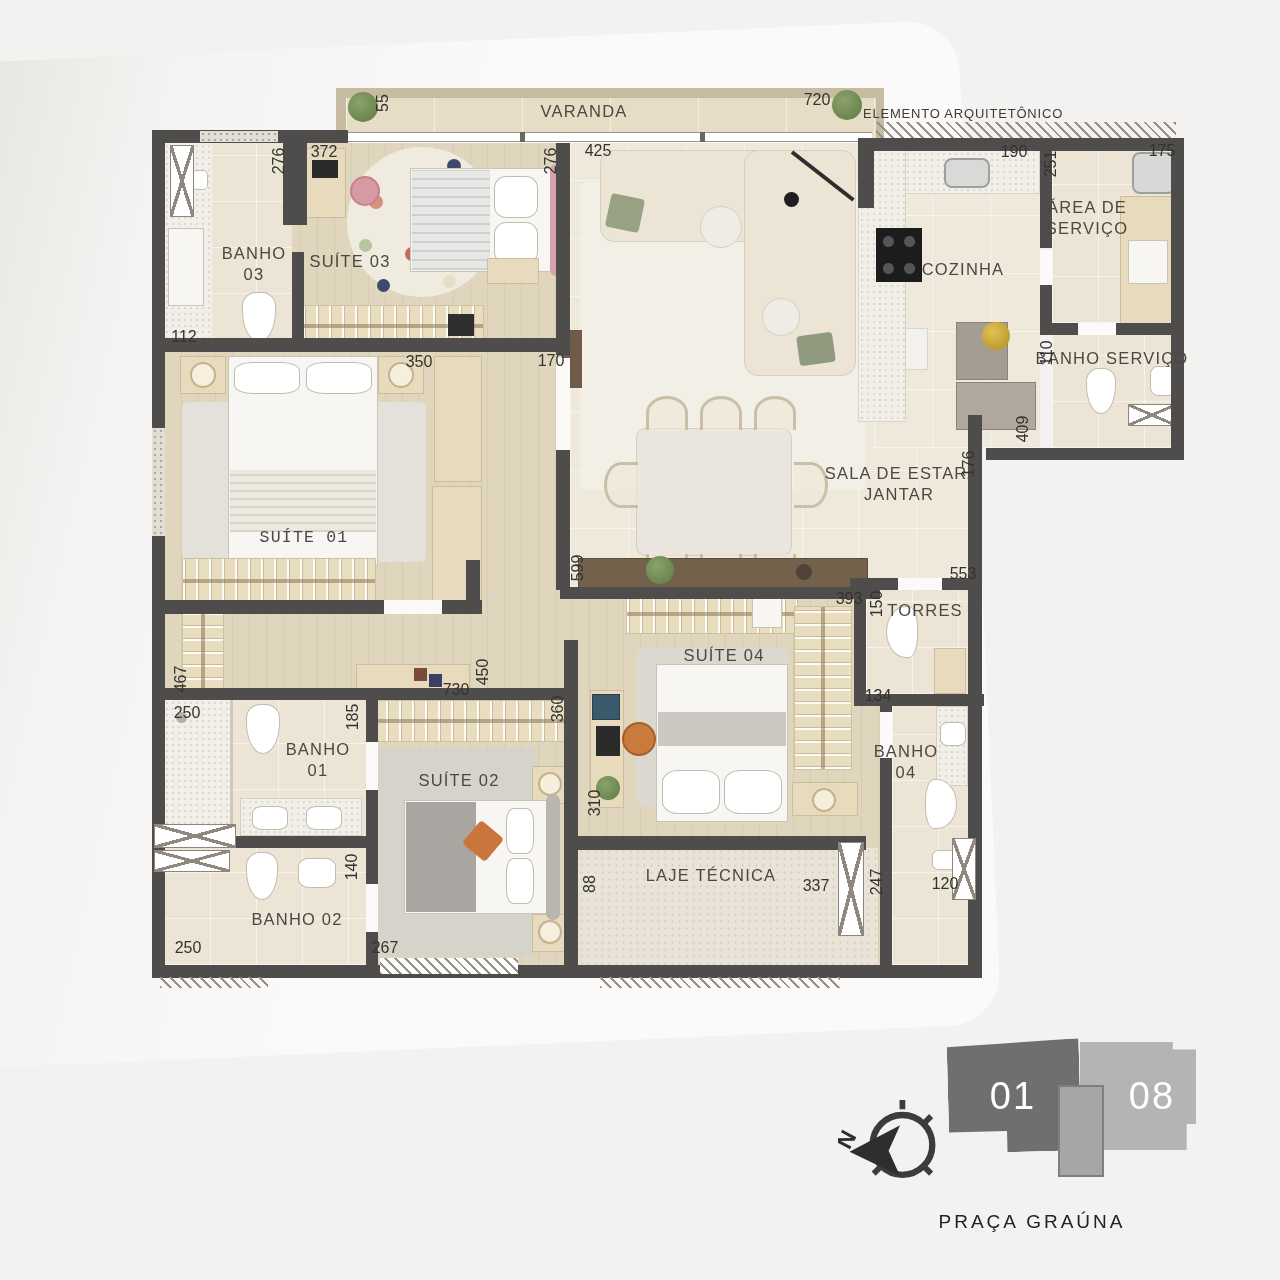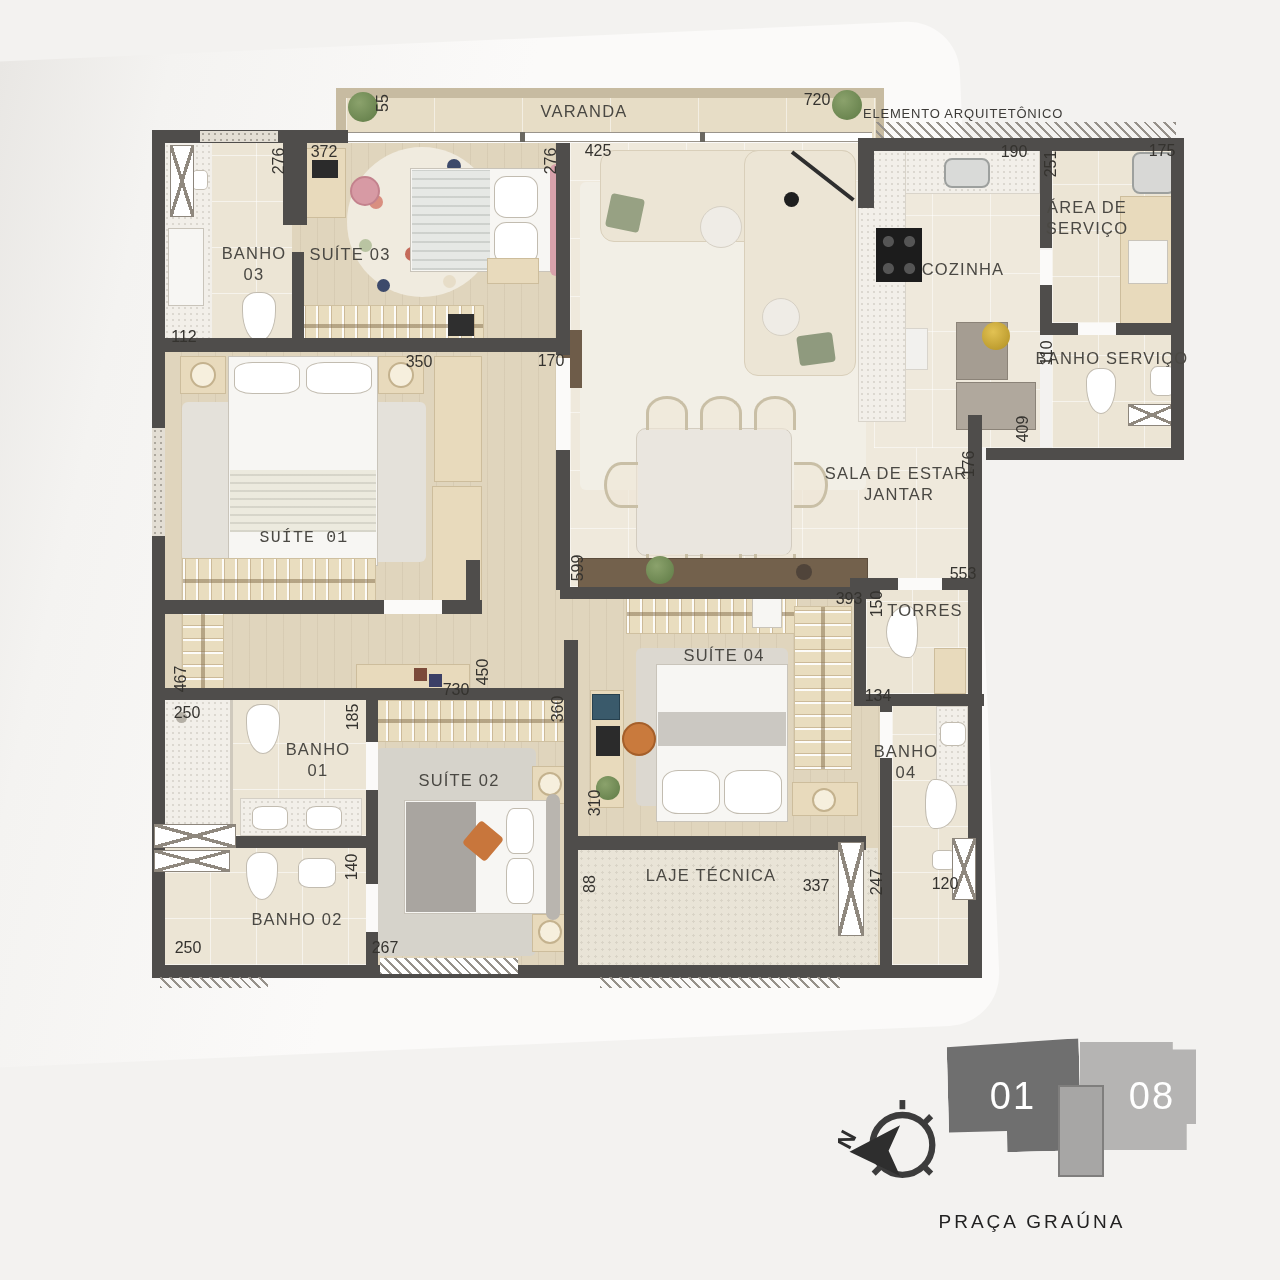--- a/index.html
+++ b/index.html
@@ -248,21 +248,21 @@
   <div class="abs xbox" style="left:952px;top:838px;width:24px;height:62px;"></div>
   <div class="abs hatch" style="left:380px;top:958px;width:138px;height:16px;background-color:#fff;"></div>
   <div class="abs hatch" style="left:600px;top:977px;width:240px;height:11px;"></div>
   <div class="abs hatch" style="left:160px;top:977px;width:108px;height:11px;"></div>
 
   <div id="labels-layer" class="abs" style="left:0;top:0;width:1280px;height:1280px;">
       <div class="room-label" style="left: 584px; top: 112px;">VARANDA</div>
       <div class="room-label small" style="left: 963px; top: 114px;">ELEMENTO ARQUITETÔNICO</div>
       <div class="room-label" style="left: 254px; top: 264px;">BANHO
 03</div>
-      <div class="room-label" style="left: 334px; top: 255px; padding-left: 32px;">SUÍTE 03</div>
+      <div class="room-label" style="left: 334px; top: 262px; padding-left: 32px;">SUÍTE 03</div>
       <div class="room-label" style="left: 963px; top: 270px;">COZINHA</div>
       <div class="room-label" style="left: 1087px; top: 218px;">ÁREA DE
 SERVIÇO</div>
       <div class="room-label" style="left: 1112px; top: 359px;">BANHO SERVIÇO</div>
       <div class="room-label" style="left: 304px; top: 538px; font-family: Liberation Mono, monospace;">SUÍTE 01</div>
       <div class="room-label" style="left: 899px; top: 484px;">SALA DE ESTAR/
 JANTAR</div>
       <div class="room-label" style="left: 925px; top: 611px;">TORRES</div>
       <div class="room-label" style="left: 724px; top: 656px;">SUÍTE 04</div>
       <div class="room-label" style="left: 318px; top: 760px;">BANHO

